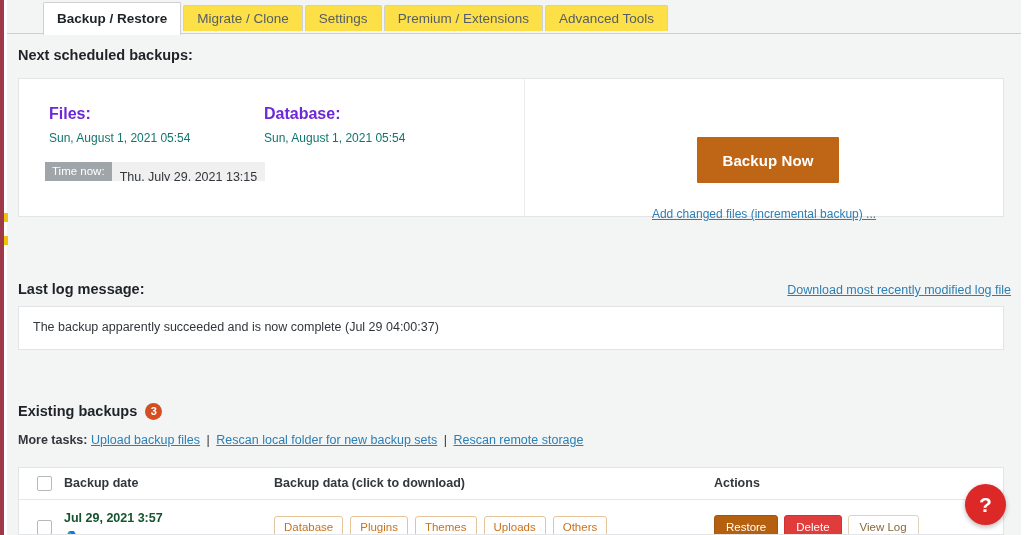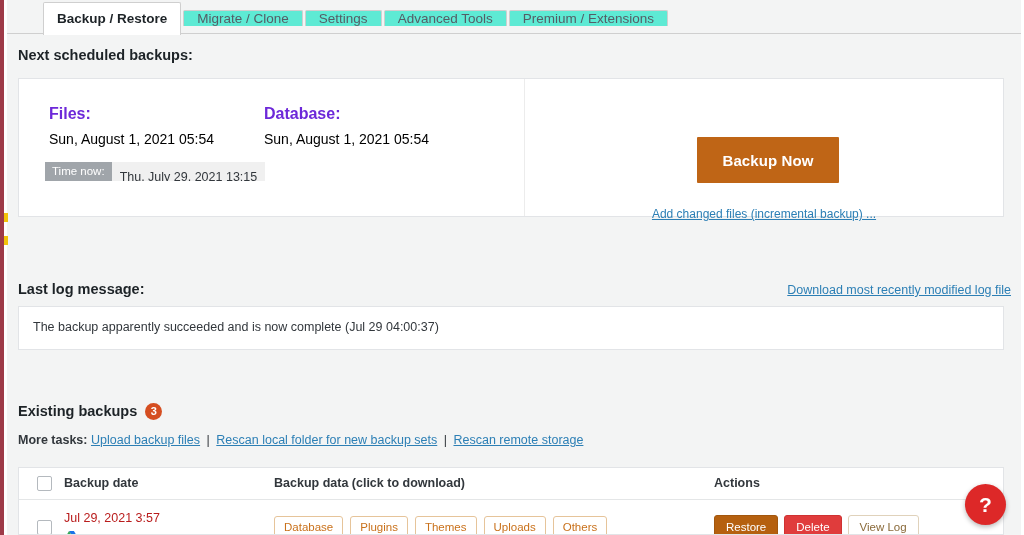--- a/index.html
+++ b/index.html
@@ -63,27 +63,27 @@
     border-bottom: 1px solid #cfcfcf;
   }
   .tabs {
     position: absolute;
     left: 36px; top: 2px;
     display: flex;
     align-items: center;
     height: 32px;
   }
   .tab {
-    height: 16px;
+    height: 26px;
     padding: 0 13px;
     display: flex;
     align-items: center;
     font-size: 13.5px;
     color: #555d66;
-    background: #5eead4;
+    background: #fde047;
     border: 1px solid #cfcfcf;
     border-bottom: none;
     margin-right: 2px;
     border-radius: 2px 2px 0 0;
     white-space: nowrap;
     cursor: pointer;
     line-height: 1;
   }
   .tab.active {
     background: #ffffff;
@@ -132,22 +132,22 @@
   .sched-col.files { left: 30px; }
   .sched-col.db { left: 245px; }
   .sched-label {
     font-size: 16px;
     font-weight: bold;
     color: #6d28d9;
     margin-bottom: 8px;
     line-height: 1.1;
   }
   .sched-date {
-    font-size: 14px;
-    color: #000000;
+    font-size: 12px;
+    color: #0f766e;
     line-height: 1.2;
   }
   .timenow-wrap {
     position: absolute;
     left: 26px; top: 83px;
     display: inline-flex;
     align-items: stretch;
     background: #f0f0f0;
     border-radius: 0;
     overflow: hidden;
@@ -290,22 +290,22 @@
     border: 1px solid #b4b9be;
     border-radius: 2px;
     background: #fff;
     display: block;
     cursor: pointer;
   }
 
   .date-cell { display: flex; flex-direction: column; gap: 5px; }
   .date-text {
     font-size: 12.5px;
-    font-weight: normal;
-    color: #b91c1c;
+    font-weight: bold;
+    color: #14532d;
     line-height: 1;
   }
   .gdrive-icon { width: 15px; height: 14px; display: block; }
 
   .data-btns { display: flex; gap: 7px; align-items: center; }
   .chip {
     font-size: 11.5px;
     color: #c9711b;
     background: #ffffff;
     border: 1px solid #e6c49a;
@@ -367,24 +367,24 @@
       <div class="tab active">
         <span>Backup / Restore</span>
       </div>
       <div class="tab">
         <span>Migrate / Clone</span>
       </div>
       <div class="tab">
         <span>Settings</span>
       </div>
       <div class="tab">
+        <span>Premium / Extensions</span>
+      </div>
+      <div class="tab">
         <span>Advanced Tools</span>
-      </div>
-      <div class="tab">
-        <span>Premium / Extensions</span>
       </div>
     </div>
   </div>
 
   <div class="content">
 
     <div class="section-title" id="sched-title">Next scheduled backups:</div>
 
     <div class="panel" id="sched-panel">
       <div class="sched-divider"></div>

